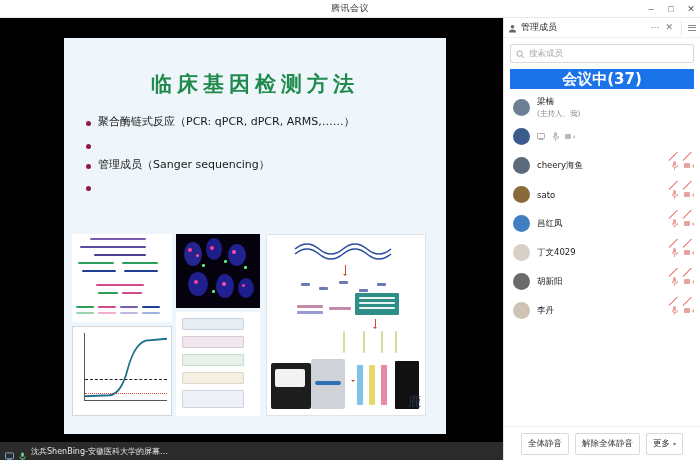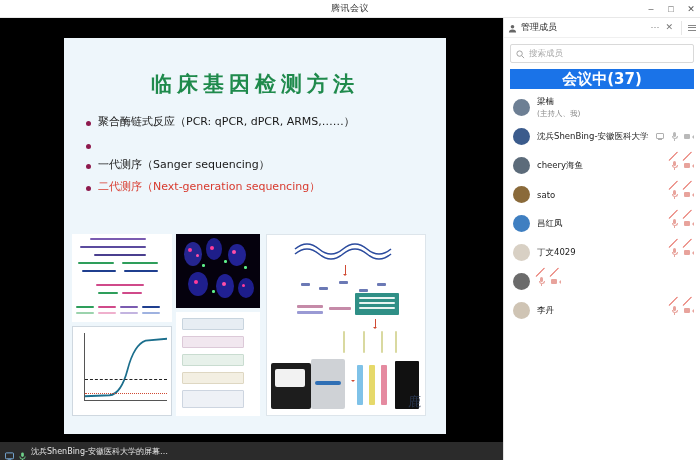--- a/index.html
+++ b/index.html
@@ -181,25 +181,24 @@
       <div class="bullets">
         <div class="bullet">
           <span class="dot"></span>
           <span class="btxt">聚合酶链式反应（PCR: qPCR, dPCR, ARMS,……）</span>
         </div>
         <div class="bullet">
           <span class="dot"></span>
         </div>
         <div class="bullet">
           <span class="dot"></span>
-          <span class="btxt">一代测序（Sanger sequencing）</span>
+          <span class="btxt">管理成员（Sanger sequencing）</span>
         </div>
         <div class="bullet">
           <span class="dot"></span>
-          <span class="btxt red">二代测序（Next-generation sequencing）</span>
         </div>
       </div>
 
       <div class="figs">
 
         <div class="fig fig-pcr">
           <div class="bar" style="left:18px;top:4px;width:56px;background:#7a5bb0;"></div>
           <div class="bar" style="left:8px;top:12px;width:66px;background:#5b4b9e;"></div>
           <div class="bar" style="left:22px;top:20px;width:52px;background:#4a3f8f;"></div>
           <div class="bar" style="left:6px;top:28px;width:36px;background:#2e9e5b;"></div>
@@ -357,23 +356,20 @@
       <div class="prow">
         <div class="avatar" style="background:#6d7f94"></div>
         <div class="pname-wrap">
           <div class="pname">梁楠</div>
           <div class="psub">(主持人、我)</div>
         </div>
       </div>
 
       <div class="prow">
         <div class="avatar" style="background:#3b5b8c"></div>
-        <div class="pname-wrap">
-          <div class="pname">沈兵ShenBing-安徽医科大学</div>
-        </div>
         <div class="picons">
           <span class="shr">
             <span class="shr-box"></span>
               <span class="shr-foot"></span>
           </span>
           <span class="mic">
             <span class="mic-body"></span>
               <span class="mic-arc"></span>
               <span class="mic-stem"></span>
           </span>
@@ -460,20 +456,23 @@
           <span class="cam red">
             <span class="cam-body"></span>
               <span class="cam-lens"></span>
               <span class="slash"></span>
           </span>
         </div>
       </div>
 
       <div class="prow">
         <div class="avatar" style="background:#6b6b6b"></div>
+        <div class="pname-wrap">
+          <div class="pname">胡新阳</div>
+        </div>
         <div class="picons">
           <span class="mic red">
             <span class="mic-body"></span>
               <span class="mic-arc"></span>
               <span class="mic-stem"></span>
               <span class="slash"></span>
           </span>
           <span class="cam red">
             <span class="cam-body"></span>
               <span class="cam-lens"></span>
@@ -498,15 +497,23 @@
           <span class="cam red">
             <span class="cam-body"></span>
               <span class="cam-lens"></span>
               <span class="slash"></span>
           </span>
         </div>
       </div>
 
     </div>
 
+    <div class="panel-foot">
+      <div class="fbtn">全体静音</div>
+      <div class="fbtn">解除全体静音</div>
+      <div class="fbtn">
+        <span>更多</span>
+        <span class="caret">▾</span>
+      </div>
+    </div>
 
   </div>
 </div>
 
 </body></html>

